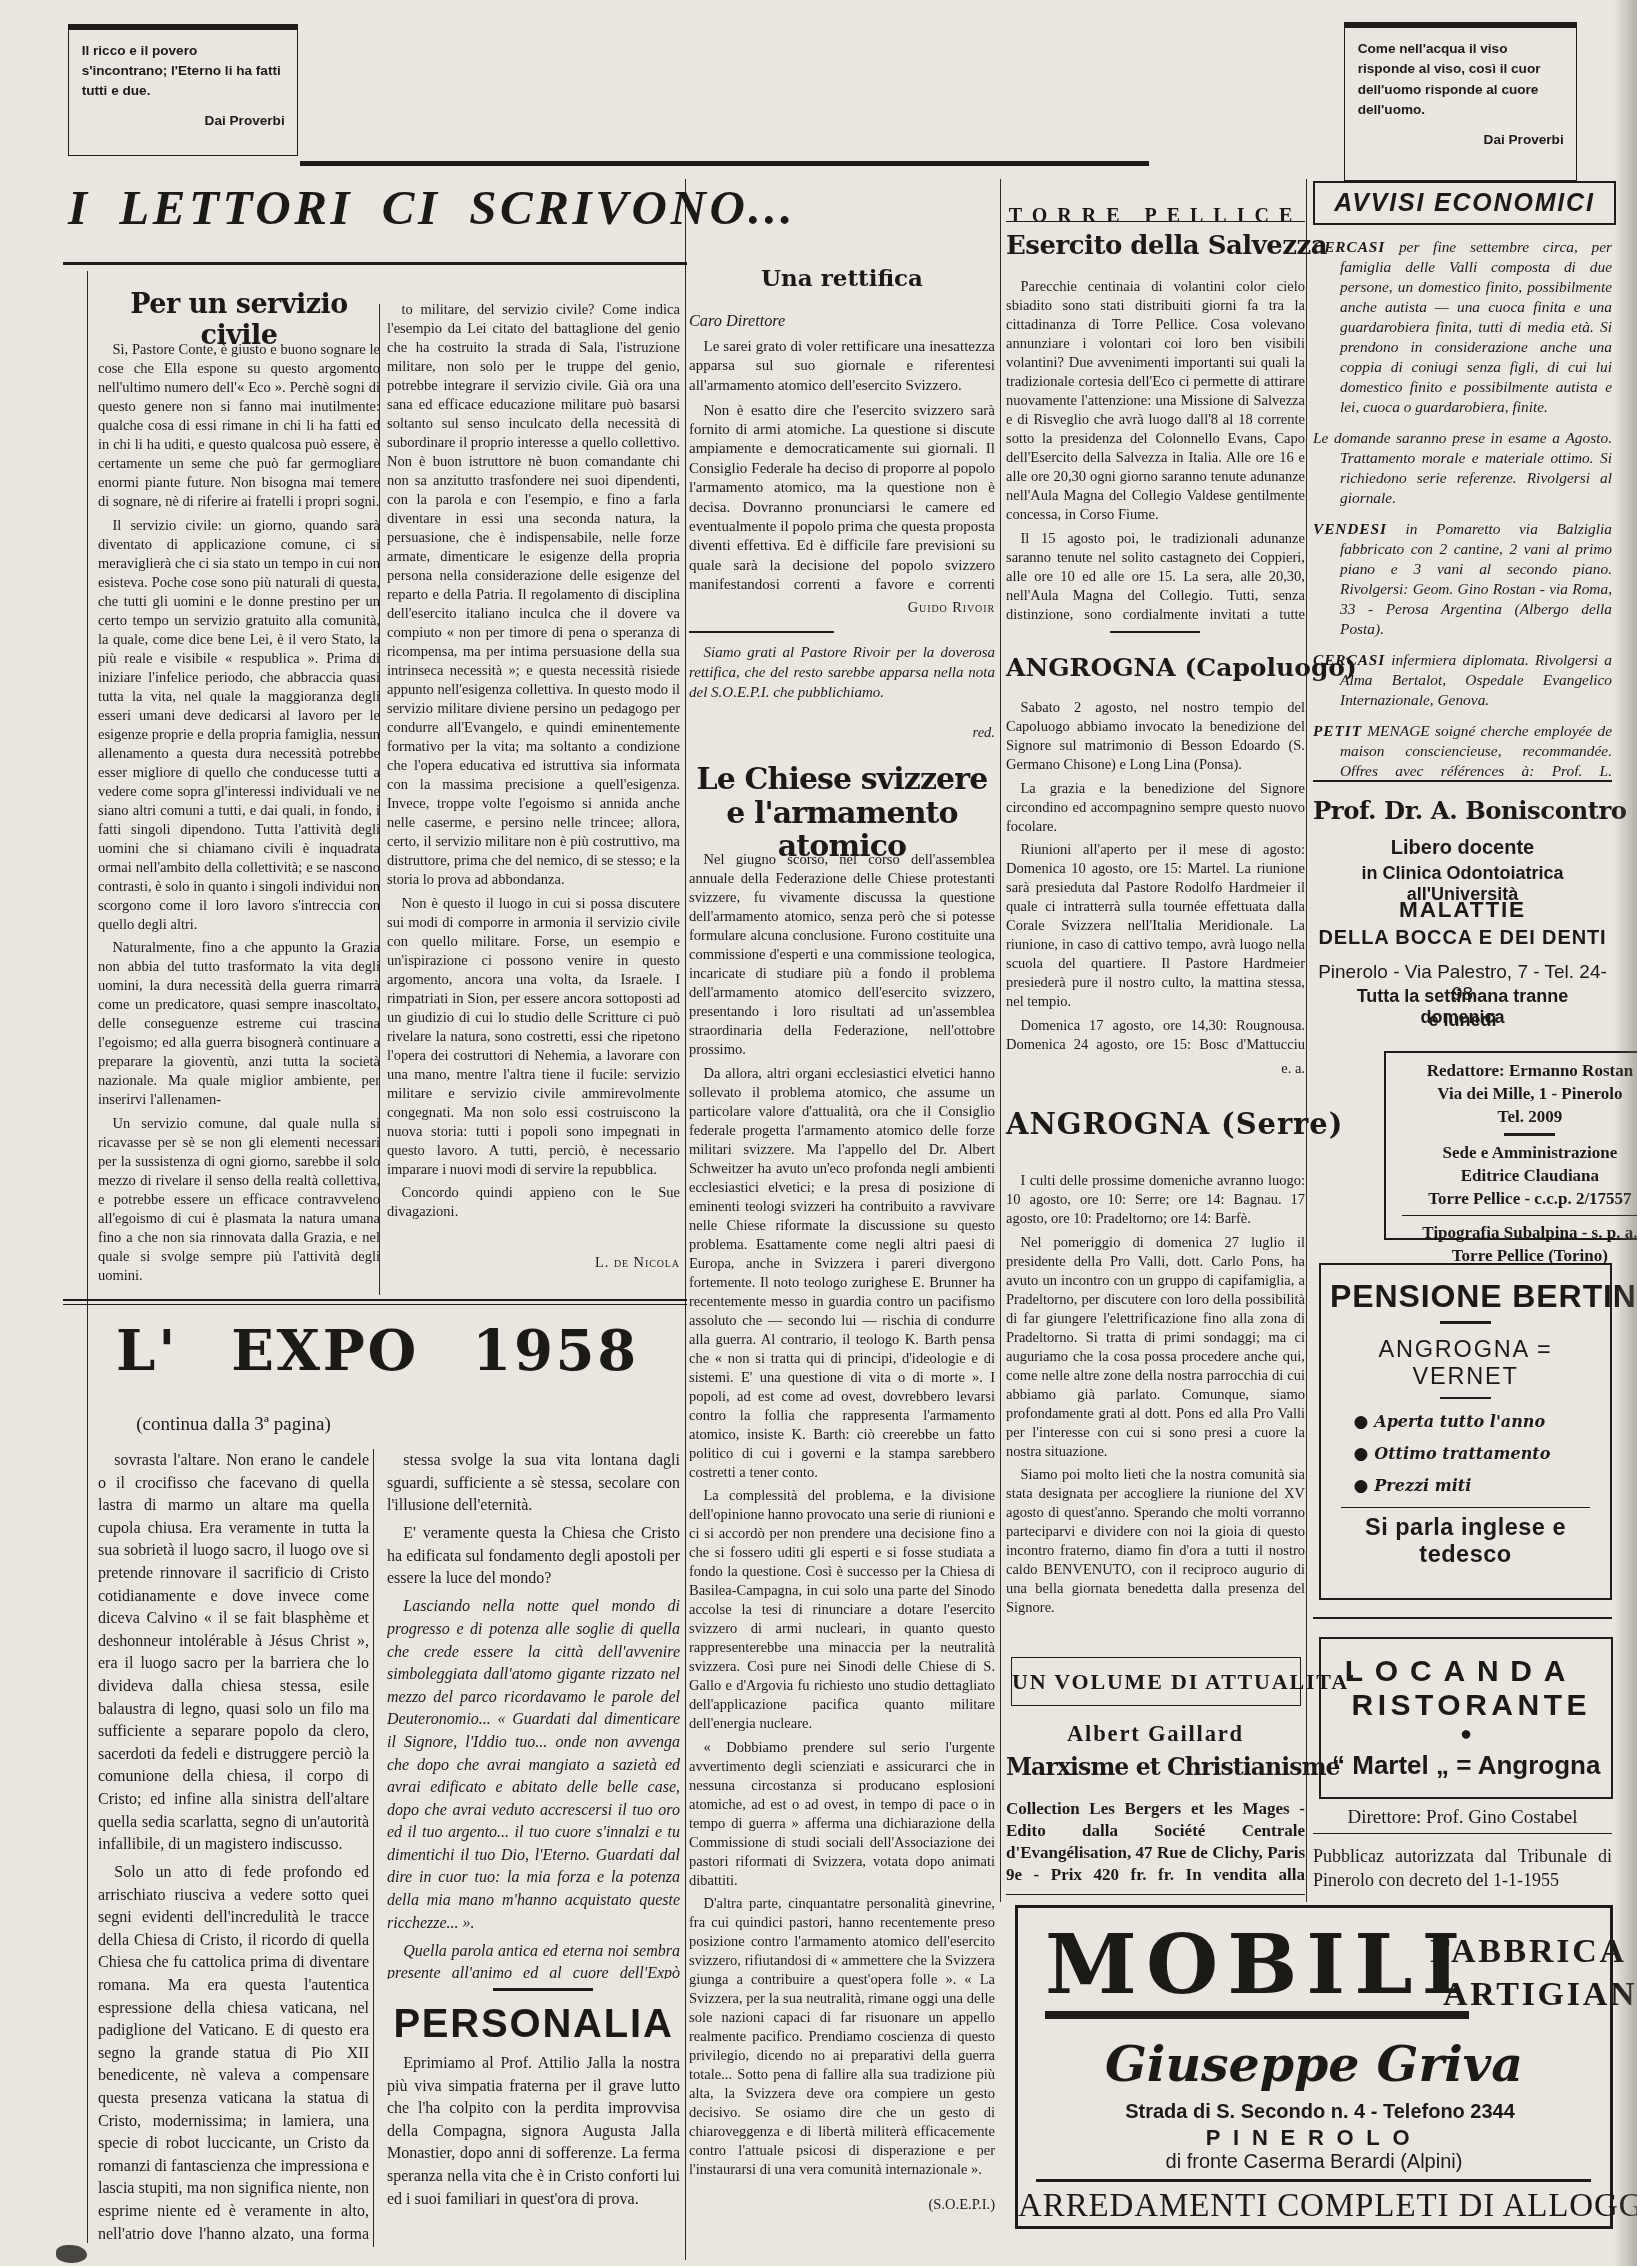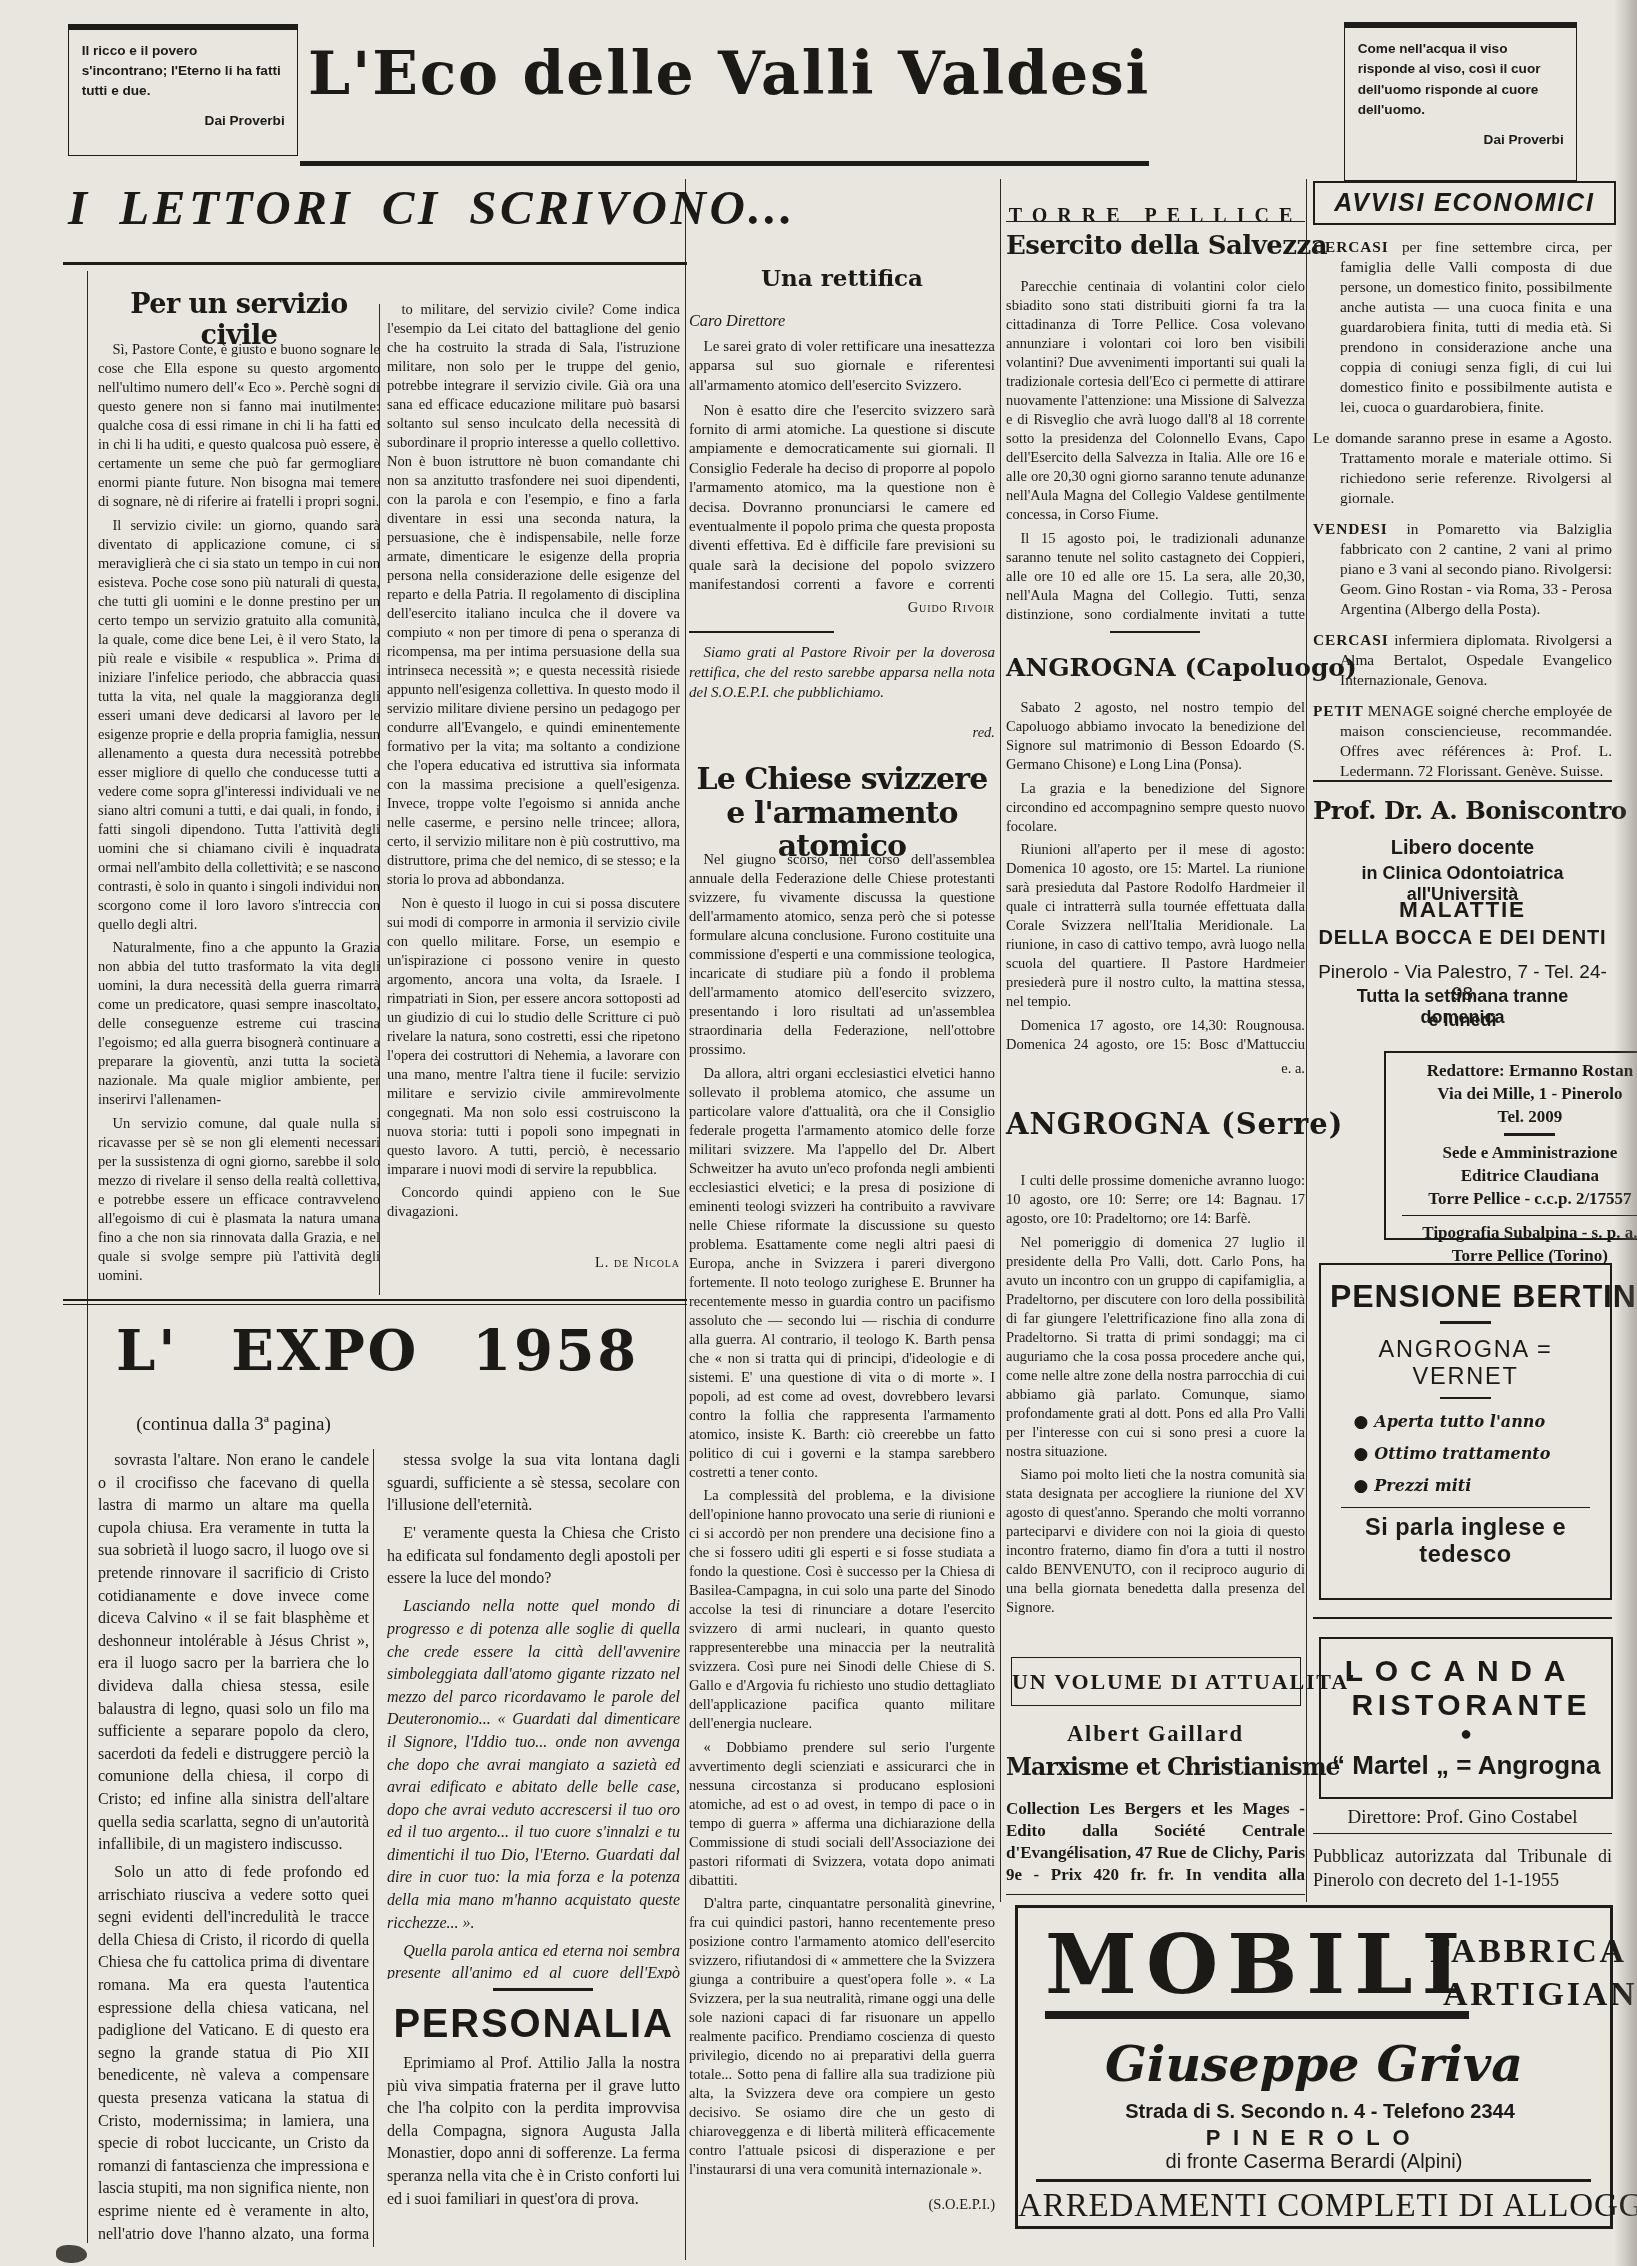--- a/index.html
+++ b/index.html
@@ -40,21 +40,21 @@
   .body17 p{margin:0 0 5.4px;text-indent:14.5px;text-align:justify;font-size:15px;line-height:19.4px;}
   .expo-body p{margin:0 0 5.4px;text-indent:16.3px;text-align:justify;font-size:16px;line-height:22.6px;}
   .expo-body .itp p{font-style:italic;}
   .note-ital{font-style:italic;font-size:15px;line-height:20px;text-align:justify;text-indent:14.5px;}
   .sal{font-style:italic;font-size:16.3px;}
   .sig{font-size:14.5px;}
 
   
   .avvisi-box{border:2.7px solid #1d1c19;font-family:"Liberation Sans",sans-serif;font-weight:bold;
               font-style:italic;font-size:25px;letter-spacing:1.8px;text-align:center;line-height:38px;}
-  .ads p{margin:0 0 11px;padding-left:27px;text-indent:-27px;text-align:justify;font-size:15.4px;line-height:20px;}
+  .ads p{margin:0 0 11px;padding-left:27px;text-indent:-27px;text-align:justify;font-size:15.4px;line-height:20px;font-style:italic;}
   .ads p strong{letter-spacing:0.9px;}
   .bon-name{font-family:"DejaVu Serif",serif;font-weight:bold;font-size:24.4px;letter-spacing:-0.5px;text-align:center;white-space:nowrap;}
   .sansb{font-family:"Liberation Sans",sans-serif;font-weight:bold;text-align:center;}
   .sansr{font-family:"Liberation Sans",sans-serif;text-align:center;}
 
   .red-box{border:2.7px solid #1d1c19;padding:7.2px 5.4px 5.4px;}
   .red-box p{margin:0 0 1.8px;font-weight:bold;font-size:17px;line-height:21px;text-align:center;}
   .mini-div{width:51px;height:2.7px;background:#1d1c19;margin:6.3px auto;}
   .thin-div{width:92%;height:0.9px;background:#1d1c19;margin:6.3px auto;}
 
@@ -94,21 +94,20 @@
 </style>
 </head>
 <body>
 
 <div class="page">
 
   <div class="abs mast-box" style="left:68px;top:23.5px;width:203px;height:107px;">
     <div>Il ricco e il povero s'incontrano; l'Eterno li ha fatti tutti e due.</div>
     <div class="mast-src">Dai Proverbi</div>
   </div>
-  <div class="abs mast-title" style="left:308px;top:38px;width:841px;">L'Eco delle Valli Valdesi</div>
   <div class="abs rule" style="left:300px;top:161px;width:849px;height:4.5px;"></div>
   <div class="abs mast-box" style="left:1344px;top:22px;width:206px;height:134px;">
     <div>Come nell'acqua il viso risponde al viso, così il cuor dell'uomo risponde al cuore dell'uomo.</div>
     <div class="mast-src">Dai Proverbi</div>
   </div>
 
   <div class="abs vrule" style="left:87px;top:271px;width:0.9px;height:1972px;"></div>
   <div class="abs vrule" style="left:379px;top:304px;width:0.9px;height:991px;"></div>
   <div class="abs vrule" style="left:685px;top:179px;width:0.9px;height:2081px;"></div>
   <div class="abs vrule" style="left:1000px;top:179px;width:0.9px;height:1723px;"></div>

